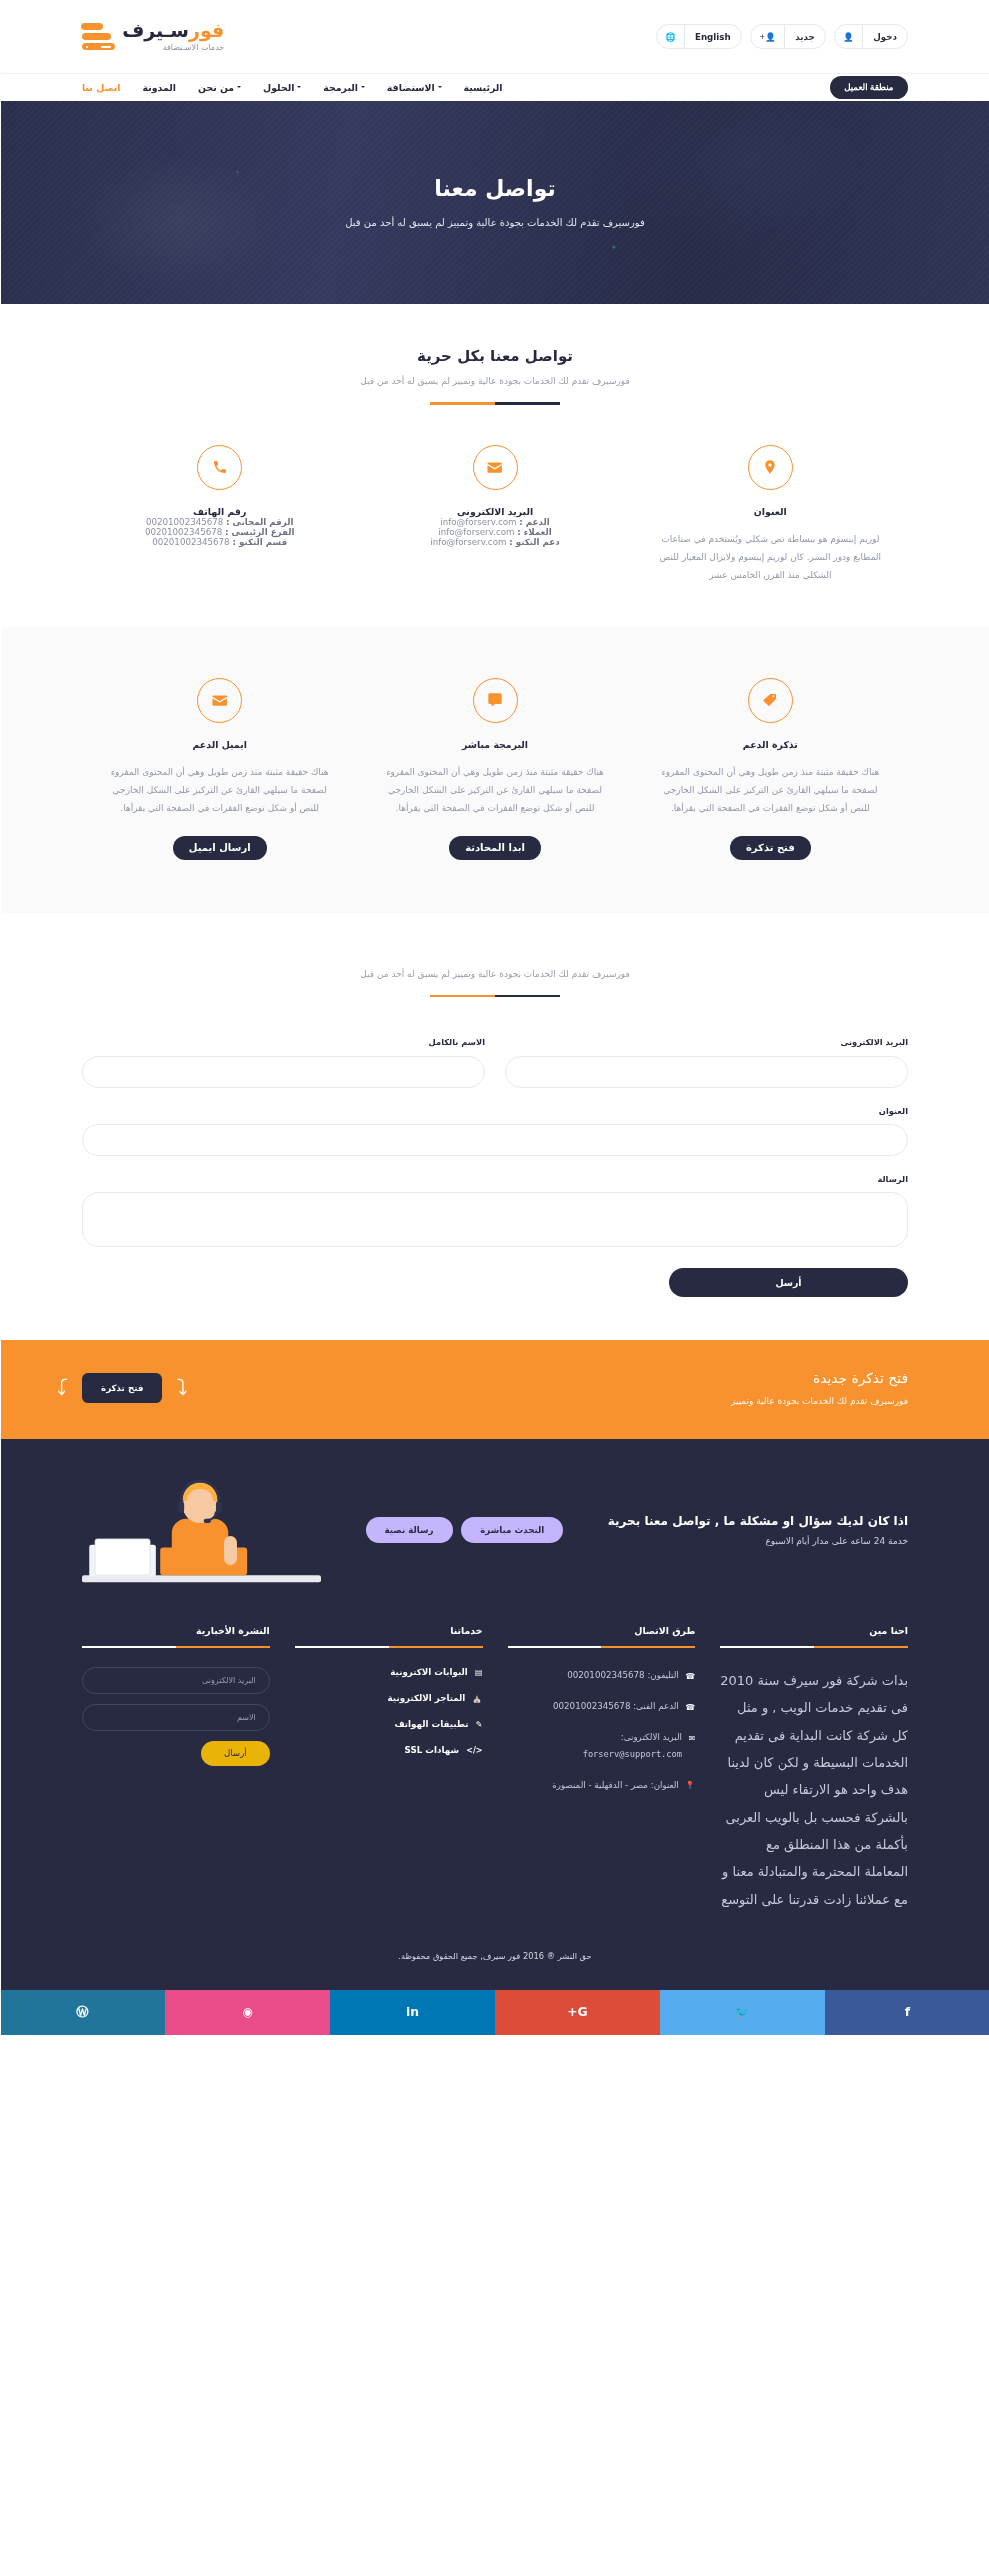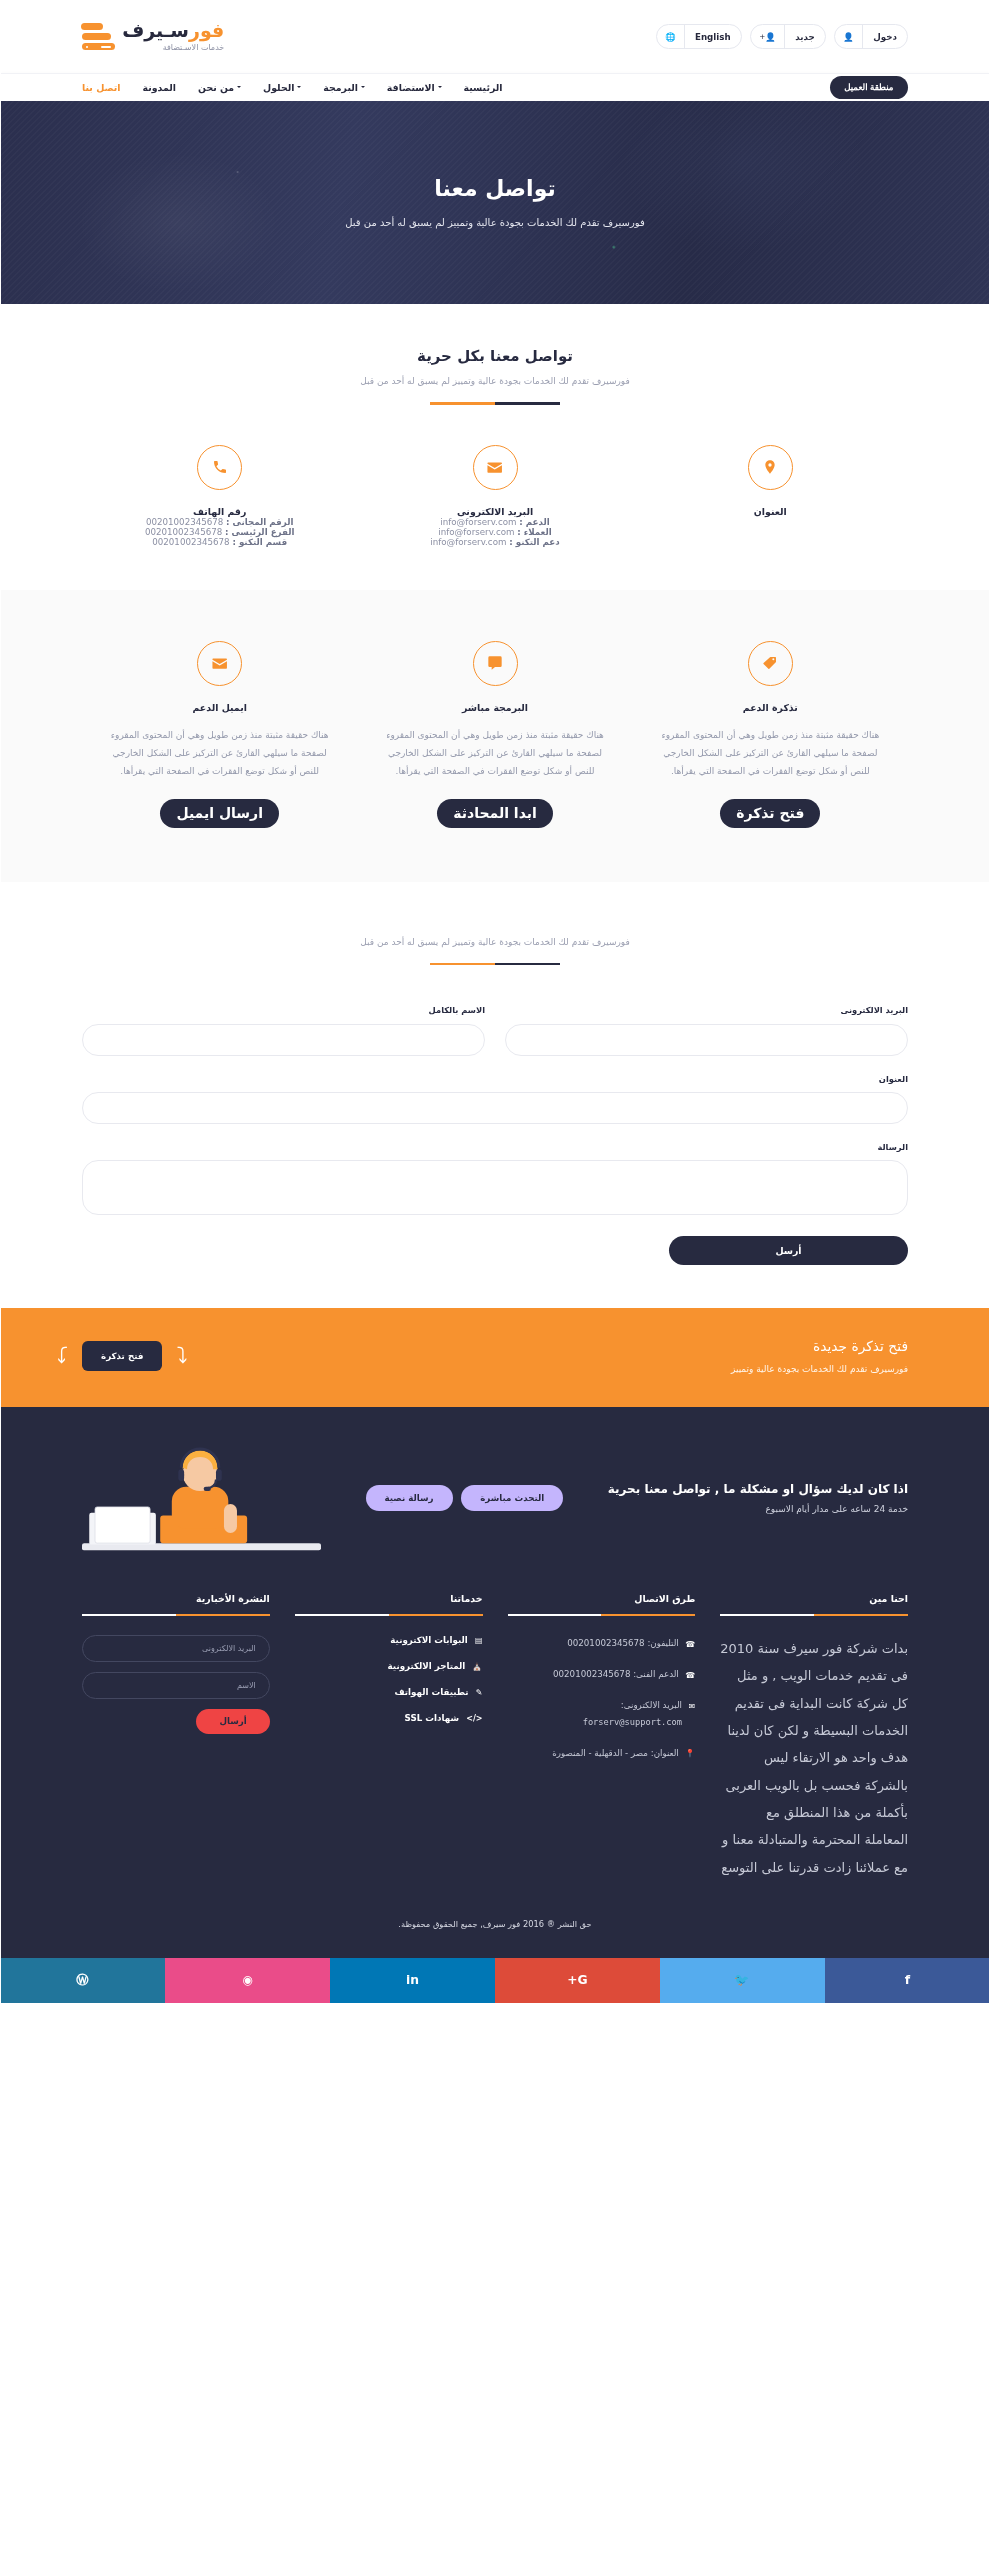--- a/index.html
+++ b/index.html
@@ -75,21 +75,21 @@
   .c-line { font-size:8.7px; color:#8b8fa3; }
   .c-line b { color:#6d7288; font-weight:bold; }
   .card3 .desc { margin-top:13px; font-size:9px; color:#9398ab; line-height:2; }
 
   
   .grey { background:#fafafa; padding:51px 0 54px; }
   .sup { flex:1; text-align:center; padding:0 22px; }
   .sup h3 { margin-top:16px; font-size:9.4px; font-weight:bold; color:#272a40; }
   .sup p { margin-top:13px; font-size:9px; color:#9398ab; line-height:2; }
   .dark-btn { margin-top:19px; display:inline-block; background:#272a40; color:#fff; border:0; border-radius:22px;
-              padding:6.5px 16px; font-size:14px; font-weight:bold; cursor:pointer; font-family:inherit;}
+              padding:6.5px 16px; font-size:10px; font-weight:bold; cursor:pointer; font-family:inherit;}
 
   
   .form { margin-top:40px; }
   .frow { display:flex; gap:20px; margin-bottom:17.4px; }
   .fgrp { flex:1; }
   .fgrp label { display:block; font-size:8.3px; font-weight:bold; color:#272a40; margin-bottom:8.7px; text-align:right; }
   .fgrp input, .fgrp textarea {
     width:100%; border:0.7px solid #e8e9ef; border-radius:19px; background:#fff; padding:10px 14.5px;
     font-size:8.7px; color:#272a40; font-family:inherit; outline:none; direction:rtl;}
   .fgrp textarea { height:55px; resize:none; border-radius:16px; }
@@ -132,22 +132,22 @@
   .fcol p.about { font-size:13px; color:#c6c9d6; line-height:2.1; text-align:right; }
   .finfo { display:flex; align-items:flex-start; gap:6.5px; justify-content:flex-start; font-size:8.7px;
            color:#c6c9d6; margin-bottom:14.5px; line-height:1.9; }
   .finfo .i { color:#fff; font-size:8px; margin-top:1.4px; }
   .finfo .mail { font-family:"DejaVu Sans Mono","Liberation Mono",monospace; }
   .flink { display:flex; align-items:center; gap:7.2px; font-size:8.7px; color:#fff; margin-bottom:16px; font-weight:bold; }
   .flink .i { font-size:8px; color:#fff; }
   .nlfield { width:100%; background:transparent; border:0.7px solid #434760; border-radius:19px;
              padding:8px 13px; font-size:8px; color:#fff; font-family:inherit; margin-bottom:10px; outline:none; direction:rtl;}
   .nlfield::placeholder { color:#9a9eb3; }
-  .nl-btn { background:#ef4444; color:#272a40; border:0; border-radius:22px; padding:7.2px 23px;
-            font-size:8.7px; font-weight:bold; cursor:pointer; font-family:inherit; }
+  .nl-btn { background:#eab308; color:#272a40; border:0; border-radius:22px; padding:7.2px 23px;
+            font-size:8.7px; font-weight:normal; cursor:pointer; font-family:inherit; }
 
   
   .copy { text-align:center; font-size:8.3px; color:#d6d8e2; padding:16px 0 29px; }
 
   
   .social { display:flex; height:45px; }
   .social a { flex:1; display:flex; align-items:center; justify-content:center; color:#fff; font-size:12.3px;
               font-weight:bold; text-decoration:none; }
 </style>
 </head>
@@ -239,20 +239,21 @@
 
       <div class="cards3">
 
         <div class="card3">
           <div class="circ">
             <svg width="16" height="16" viewBox="0 0 24 24" fill="currentColor">
                 <path d="M12 2C8.1 2 5 5.1 5 9c0 5.2 7 13 7 13s7-7.8 7-13c0-3.9-3.1-7-7-7zm0 9.5A2.5 2.5 0 1 1 12 6.5a2.5 2.5 0 0 1 0 5z"></path>
               </svg>
           </div>
           <h3>العنوان</h3>
+          <p class="desc">لوريم إيبسوم هو ببساطة نص شكلي ويُستخدم في صناعات المطابع ودور النشر. كان لوريم إيبسوم ولايزال المعيار للنص الشكلي منذ القرن الخامس عشر</p>
         </div>
 
         <div class="card3">
           <div class="circ">
             <svg width="17.4" height="17.4" viewBox="0 0 24 24" fill="currentColor">
                 <path d="M2 5h20v14H2z" opacity=".0"></path>
                 <path d="M3 5h18a1 1 0 0 1 1 1v.4l-10 6-10-6V6a1 1 0 0 1 1-1zm-1 3.6V18a1 1 0 0 0 1 1h18a1 1 0 0 0 1-1V8.6l-10 6z"></path>
               </svg>
           </div>
           <h3>البريد الالكترونى</h3>

